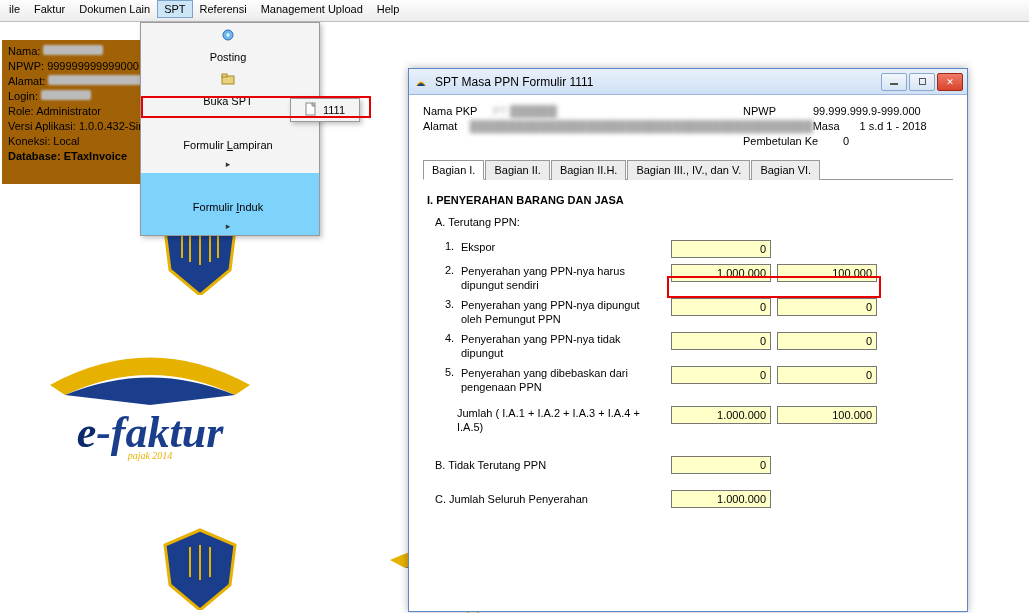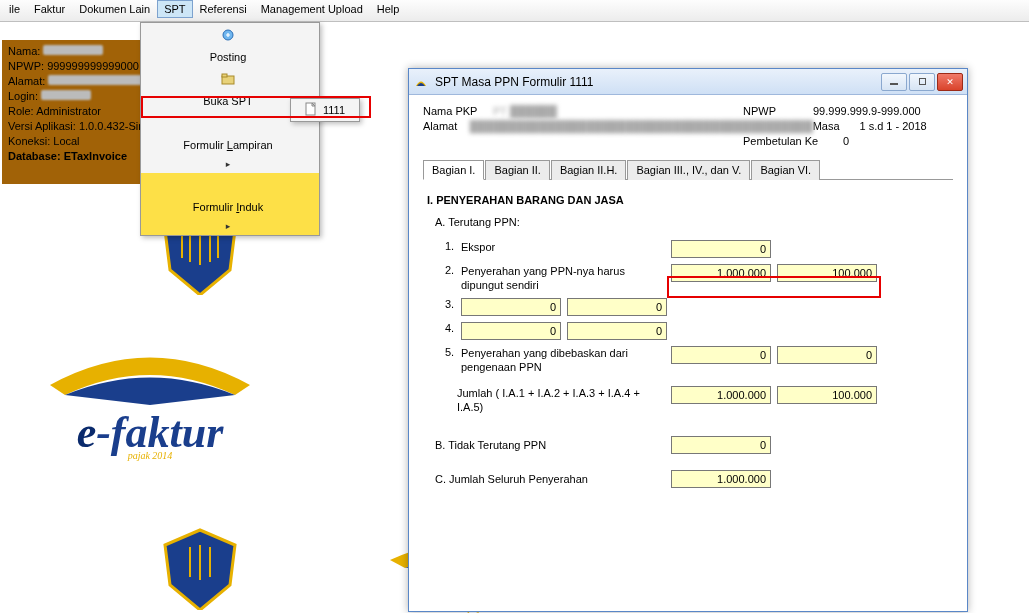--- a/index.html
+++ b/index.html
@@ -45,21 +45,21 @@
 }
 .dropdown .row {
   display: flex;
   align-items: center;
   padding: 4px 8px 4px 4px;
   gap: 8px;
   position: relative;
   flex-direction: column;
 }
 .dropdown .row.hover {
-  background: #fde047;
+  background: #7dd3fc;
 }
 .dropdown .iconcell {
   width: 22px; height: 16px;
   display: flex; align-items: center; justify-content: center;
 }
 .dropdown .label { flex: 1; }
 .dropdown .arrow { font-size: 9px; color: #333; }
 .underline-f { text-decoration: underline; }
 
 
@@ -390,26 +390,28 @@
         </div>
         <div class="line">
           <span class="num">2.</span>
           <span class="desc">Penyerahan yang PPN-nya harus dipungut sendiri</span>
           <input class="field" value="1.000.000" style="">
           <span class="gap"></span>
           <input class="field" value="100.000" style="">
         </div>
         <div class="line">
           <span class="num">3.</span>
+          <span class="desc">Penyerahan yang PPN-nya dipungut oleh Pemungut PPN</span>
           <input class="field" value="0" style="">
           <span class="gap"></span>
           <input class="field" value="0" style="">
         </div>
         <div class="line">
           <span class="num">4.</span>
+          <span class="desc">Penyerahan yang PPN-nya tidak dipungut</span>
           <input class="field" value="0" style="">
           <span class="gap"></span>
           <input class="field" value="0" style="">
         </div>
         <div class="line">
           <span class="num">5.</span>
           <span class="desc">Penyerahan yang dibebaskan dari pengenaan PPN</span>
           <input class="field" value="0" style="">
           <span class="gap"></span>
           <input class="field" value="0" style="">

